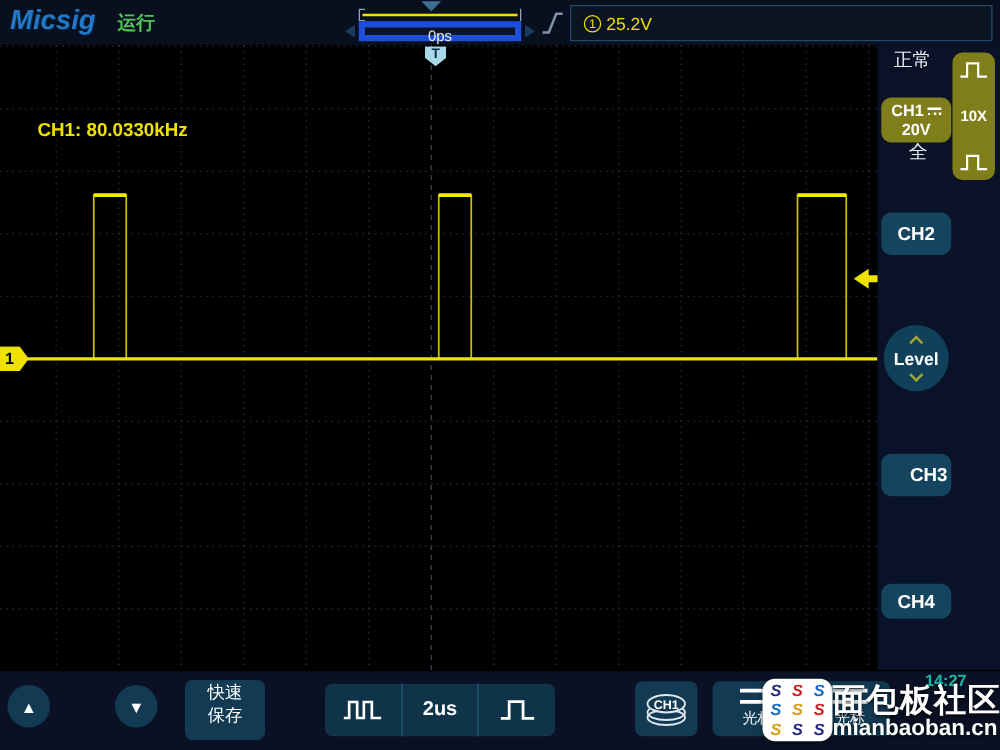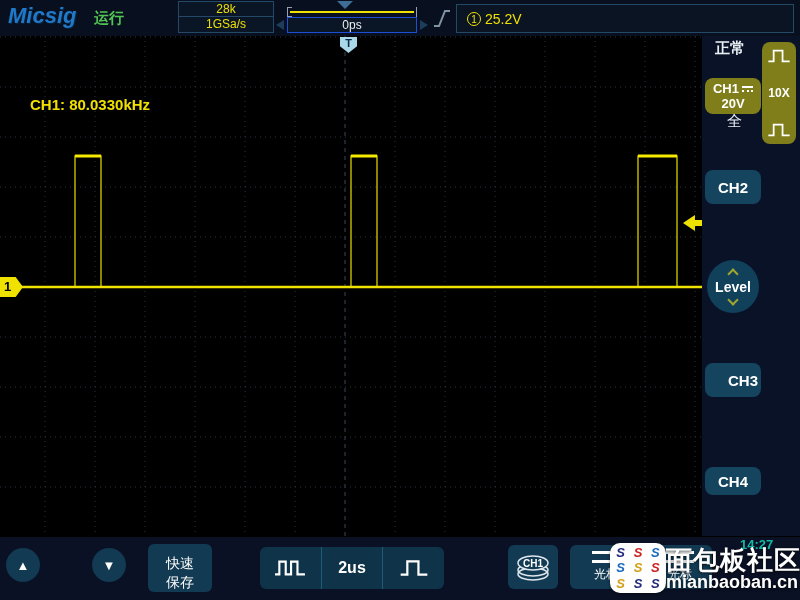--- a/index.html
+++ b/index.html
@@ -18,21 +18,21 @@
               color:#f0e000; font-size:12px; text-align:center; line-height:14px; }
   .acq-cell.bottom { border-top:none; }
   .mem-tri { left:337px; top:1px; width:0; height:0;
              border-left:8px solid transparent; border-right:8px solid transparent;
              border-top:8px solid #3e6e96; }
   .mem-widget { left:287px; top:7px; width:130px; height:10px;
                 border-left:1px solid #93a3b3; border-right:1px solid #93a3b3; }
   .mem-widget::before, .mem-widget::after { content:""; position:absolute; left:0; right:0; height:1px; background:#93a3b3; width:4px; }
   .mem-widget::before { top:0; } .mem-widget::after { bottom:0; }
   .mem-line { position:absolute; left:2px; right:2px; top:4px; height:2px; background:#f0e200; }
-  .pos-box { left:287px; top:17px; width:130px; height:16px; border:1px solid #1d4ed8; background:#0a1526;
+  .pos-box { left:287px; top:17px; width:130px; height:16px; border:5px solid #1d4ed8; background:#0a1526;
              color:#e9eef3; font-size:12px; text-align:center; line-height:14px; }
   .tri-l { left:276px; top:20px; width:0; height:0; border-top:5px solid transparent;
            border-bottom:5px solid transparent; border-right:8px solid #1c3e5c; }
   .tri-r { left:420px; top:20px; width:0; height:0; border-top:5px solid transparent;
            border-bottom:5px solid transparent; border-left:8px solid #1c3e5c; }
   .slope-icon { left:432px; top:7px; }
   .trig-box { left:456px; top:4px; width:338px; height:29px; border:1px solid #234868; background:#0a1422;
               display:flex; align-items:center; padding-left:10px; gap:4px; }
   .circ1 { display:inline-block; width:14px; height:14px; border:1px solid #f0e000; border-radius:50%;
            color:#f0e000; font-size:10px; text-align:center; line-height:13px; }
@@ -46,21 +46,21 @@
               clip-path:polygon(0 0,100% 0,100% 58%,50% 100%,0 58%);
               color:#0a2a4a; font-size:11px; font-weight:bold; text-align:center; line-height:12px; }
   .ch-marker { left:0; width:23px; height:20px; background:#f0e200;
                clip-path:polygon(0 0,68% 0,100% 50%,68% 100%,0 100%);
                color:#000; font-size:13px; font-weight:bold; line-height:20px; padding-left:4px; }
   .trig-arrow { left:683px; width:23px; height:16px; background:#f0e200;
                 clip-path:polygon(0 50%,52% 0,52% 32%,100% 32%,100% 68%,52% 68%,52% 100%); }
 
   
   .sidebar { left:702px; top:36px; width:98px; height:500px; background:#0a1228; }
-  .mode { left:715px; top:39px; color:#e9eef3; font-size:15px;font-weight:bold; }
+  .mode { left:715px; top:39px; color:#e9eef3; font-size:15px; }
   .btn { background:#15455e; border-radius:8px; color:#fff; font-weight:bold;
          display:flex; align-items:center; justify-content:center; }
   .ch1-btn { left:705px; top:78px; width:56px; height:36px; background:#7f7e1b; border-radius:8px;
              color:#fff; font-weight:bold; font-size:13px; text-align:center;
              display:flex; flex-direction:column; justify-content:center; line-height:15px; }
   .ch1-line1 { display:flex; align-items:center; justify-content:center; }
   .dc { display:inline-flex; flex-direction:column; gap:2px; width:11px; margin-left:3px; }
   .dc-top { height:0; border-top:2px solid #fff; }
   .dc-bot { height:0; border-top:2px dotted #fff; }
   .bw { left:727px; top:112px; color:#e9eef3; font-size:15px; }
@@ -80,21 +80,21 @@
 
   
   .bottom-bar { left:0; top:536px; width:800px; height:64px; background:#0a1124; border-top:1px solid #000; }
   .circle-btn { width:34px; height:34px; background:#123a52; border-radius:50%; color:#fff;
                 font-size:13px; display:flex; align-items:center; justify-content:center; }
   .btn-up { left:6px; top:548px; }
   .btn-down { left:92px; top:548px; }
   .fine-label { left:52px; top:557px; color:#e9eef3; font-size:15px;margin-left:41px; }
   .quick-save { left:148px; top:544px; width:64px; height:48px; background:#123a52; border-radius:6px;
                 color:#fff; font-size:14px; text-align:center; line-height:19px;
-                display:flex; flex-direction:column; justify-content:flex-end; }
+                display:flex; flex-direction:column; justify-content:flex-start; }
   .tb-group { left:260px; top:547px; width:184px; height:42px; background:#0f3449; border-radius:6px;
               display:flex; }
   .tb-cell { flex:1; display:flex; align-items:center; justify-content:center; color:#fff;
              font-size:16px; font-weight:bold; }
   .tb-cell.mid { border-left:1px solid #215a78; border-right:1px solid #215a78; }
   .ch1-chip { left:508px; top:545px; width:50px; height:44px; background:#123a52; border-radius:6px;
               display:flex; align-items:center; justify-content:center; }
   .cursor-btn { background:#123a52; border-radius:6px; display:flex; flex-direction:column;
                 align-items:center; justify-content:center; gap:3px; color:#fff; font-size:12px; }
   .cursor-1 { left:570px; top:545px; width:72px; height:44px; }
@@ -115,24 +115,20 @@
             text-shadow:0 1px 3px rgba(0,0,0,.7); }
 </style>
 </head>
 <body>
 
 <div id="screen">
 
   <div class="abs top-bar">
     <div class="abs logo">Micsig</div>
     <div class="abs run-status">运行</div>
-    <div class="abs acq-box">
-      <div class="acq-cell">28k</div>
-      <div class="acq-cell bottom">1GSa/s</div>
-    </div>
     <div class="abs mem-tri"></div>
     <div class="abs mem-widget">
       <div class="mem-line"></div>
     </div>
     <div class="abs pos-box">0ps</div>
     <div class="abs tri-l"></div>
     <div class="abs tri-r"></div>
     <svg class="abs slope-icon" width="20" height="22" viewBox="0 0 20 22">
       <path d="M2 19 H7 L13 4 H18" stroke="#8093a3" stroke-width="2" fill="none"></path>
     </svg>

